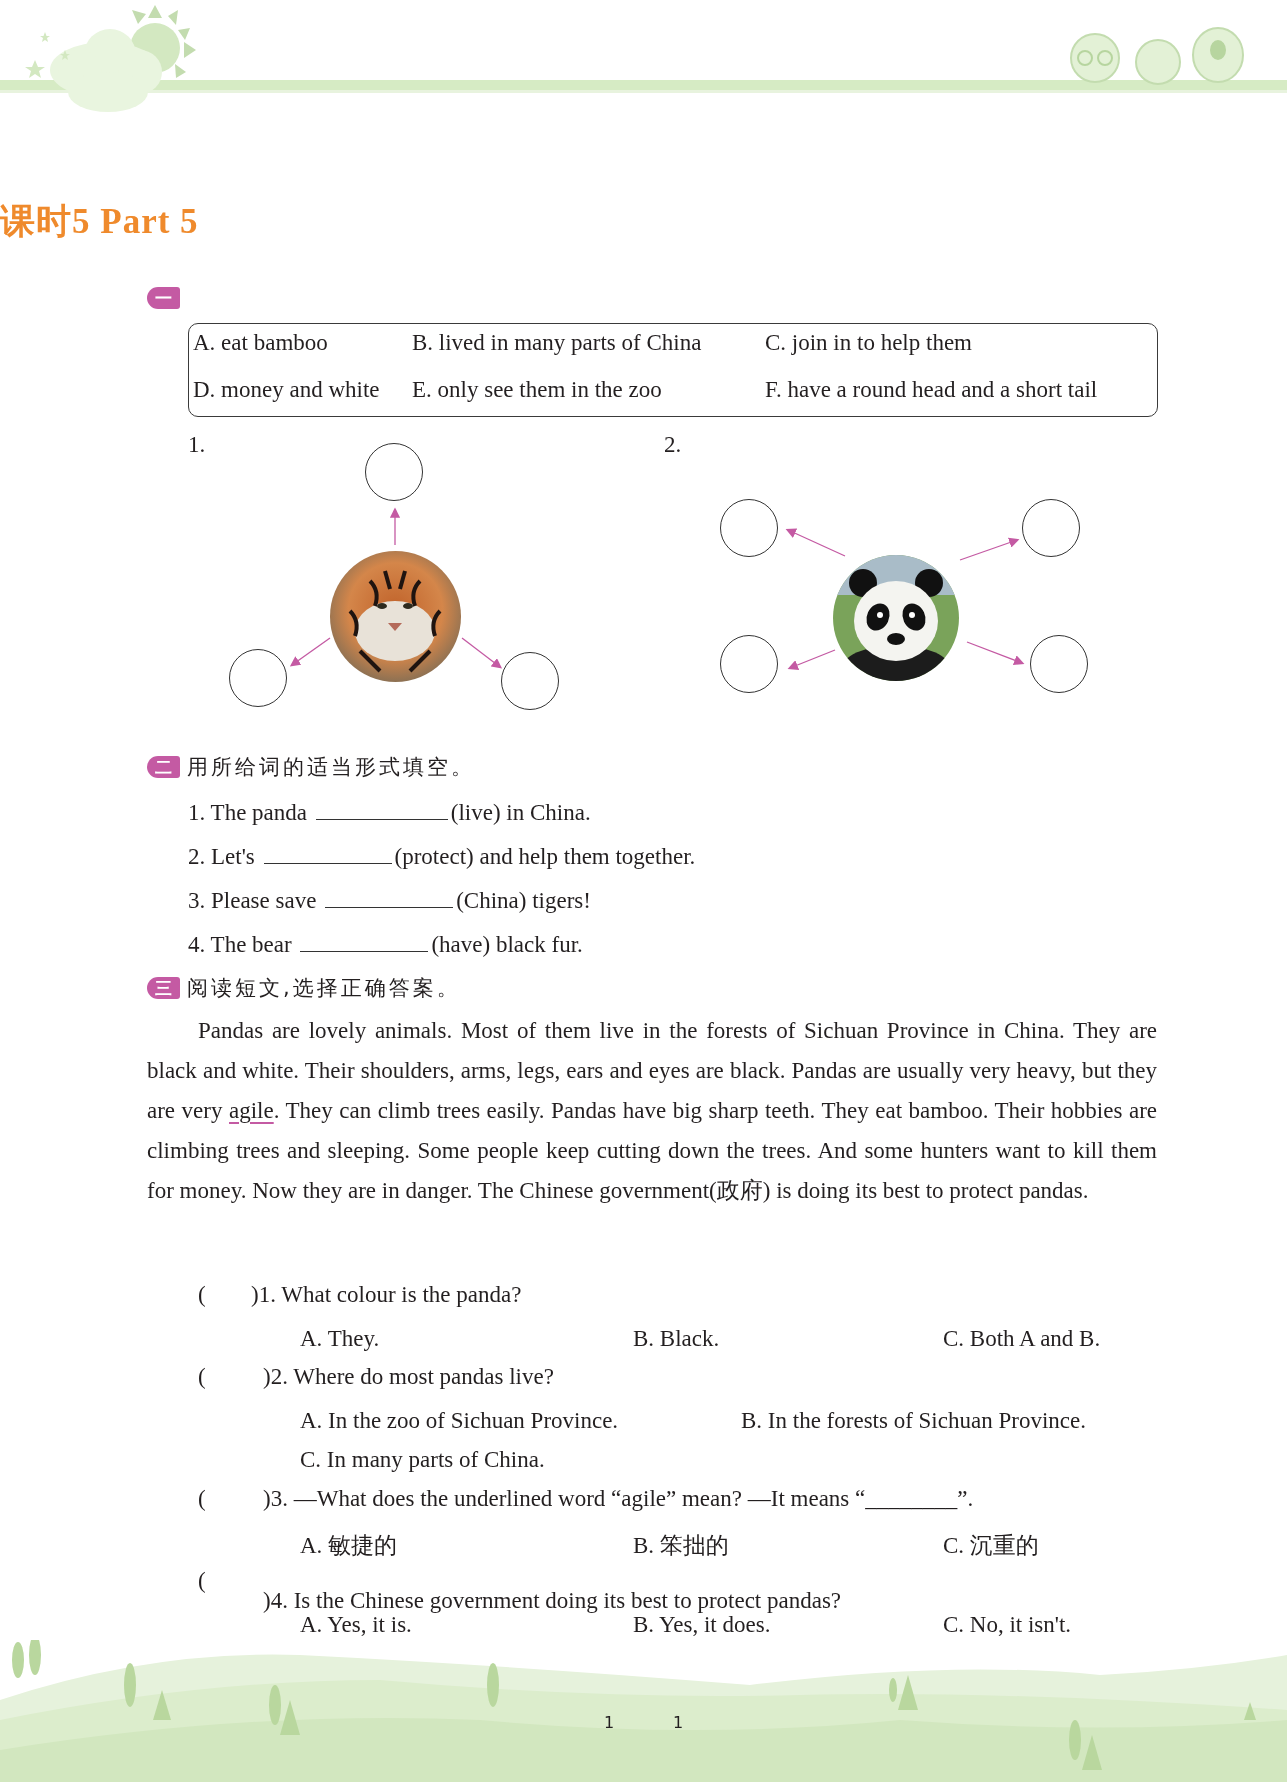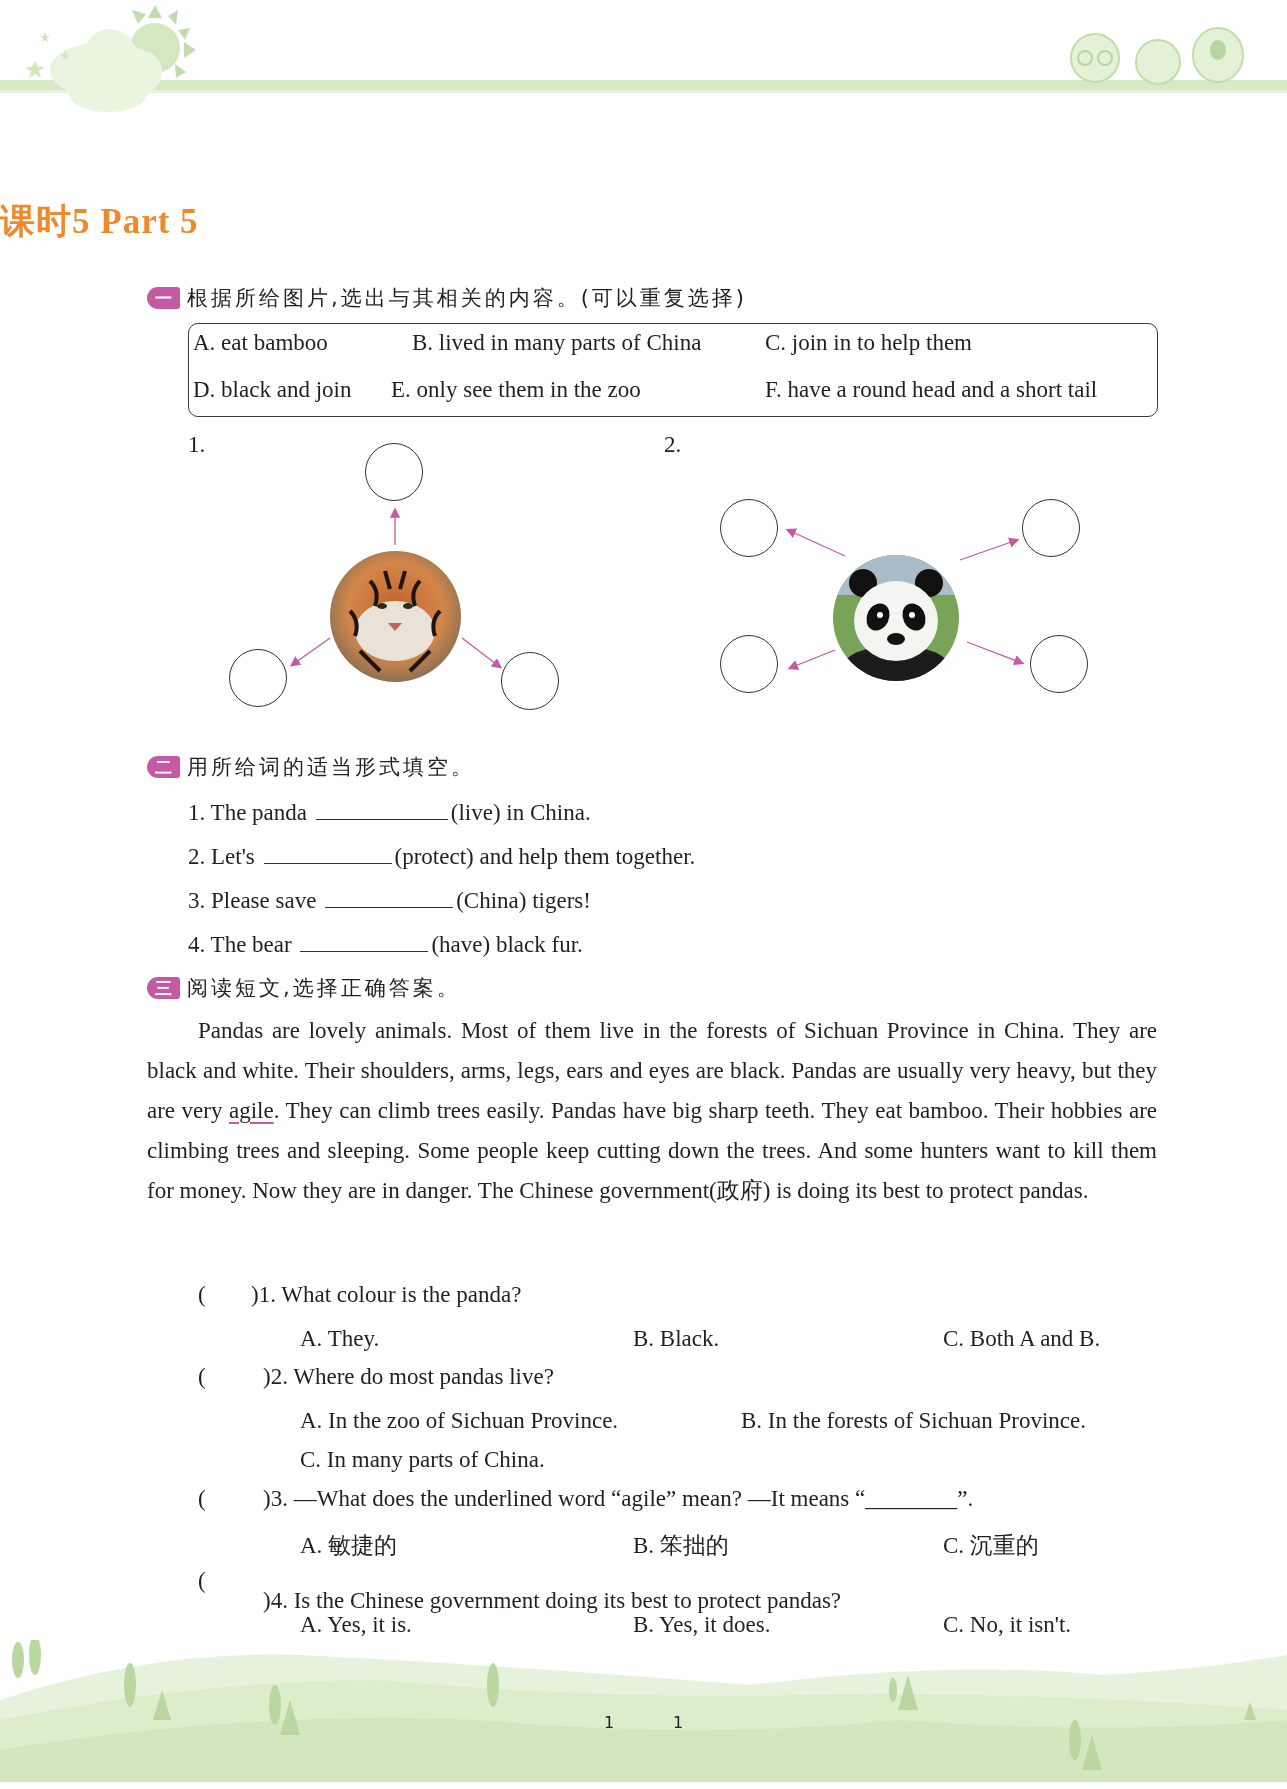--- a/index.html
+++ b/index.html
@@ -80,29 +80,28 @@
   </g>
   <ellipse cx="163" cy="30" rx="8" ry="10" fill="#b7d59f"></ellipse>
 </svg>
 
 <div class="title">课时5  Part 5</div>
 
 <div class="sec" style="top:283px">
   <div class="badge">
       <span>一</span>
     </div>
-  <div class="sec-text">根据所给图片,选出与其相关的内容。(可以重复选择)</div>
 </div>
 
 <div class="optbox"></div>
 <div class="opt" style="left:193px;top:330px">A. eat bamboo</div>
 <div class="opt" style="left:412px;top:330px">B. lived in many parts of China</div>
 <div class="opt" style="left:765px;top:330px">C. join in to help them</div>
-<div class="opt" style="left:193px;top:377px">D. black and join</div>
-<div class="opt" style="left:391px;top:377px">E. only see them in the zoo</div>
+<div class="opt" style="left:193px;top:377px">D. money and white</div>
+<div class="opt" style="left:412px;top:377px">E. only see them in the zoo</div>
 <div class="opt" style="left:765px;top:377px">F. have a round head and a short tail</div>
 
 <div class="num" style="left:188px;top:432px">1.</div>
 <div class="ring" style="left:365px;top:443px"></div>
 <div class="ring" style="left:229px;top:649px"></div>
 <div class="ring" style="left:501px;top:652px"></div>
 <div class="photo" style="left:330px;top:551px;width:131px;height:131px">
   <svg width="131" height="131">
     <defs>
       <radialGradient id="tg" cx="50%" cy="45%" r="60%">

